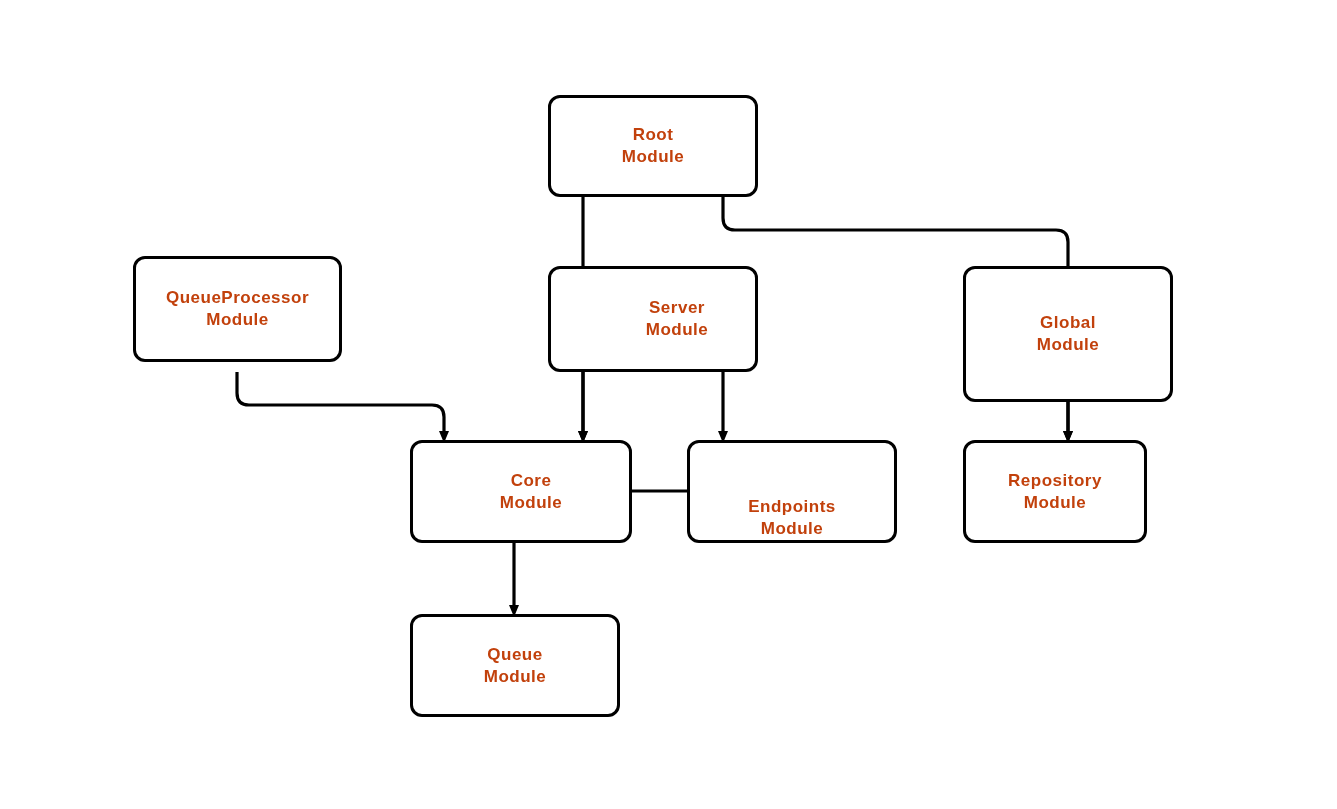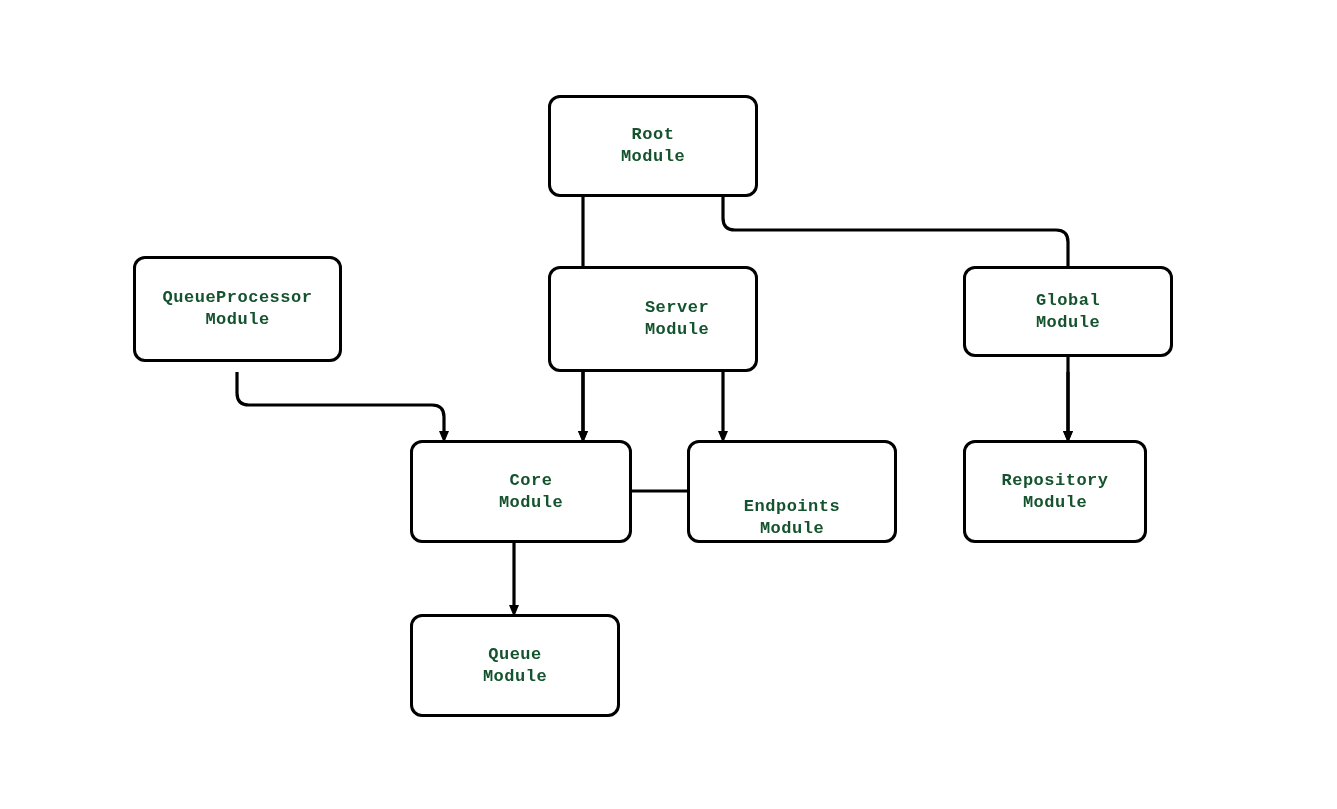--- a/index.html
+++ b/index.html
@@ -29,25 +29,25 @@
     box-sizing: border-box;
     background: #ffffff;
     border: 3px solid #000000;
     border-radius: 12px;
     display: flex;
     align-items: center;
     justify-content: center;
     text-align: center;
   }
   .node-label {
-    font-family: Liberation Mono, monospace;
+    font-family: Liberation Sans, sans-serif;
     font-size: 17px;
     line-height: 22px;
     font-weight: 700;
-    color: #14532d;
+    color: #c2410c;
     letter-spacing: 0.5px;
     white-space: pre;
   }
 </style>
 </head>
 <body>
 
 <div id="diagram-canvas">
 
   <svg id="edge-layer" viewBox="0 0 1337 809">
@@ -74,21 +74,21 @@
 Module</span>
       </div>
       <div class="node" style="left: 133px; top: 256px; width: 209px; height: 106px; background: rgb(255, 255, 255); border-color: rgb(0, 0, 0);">
         <span class="node-label">QueueProcessor
 Module</span>
       </div>
       <div class="node" style="left: 548px; top: 266px; width: 210px; height: 106px; background: rgb(255, 255, 255); border-color: rgb(0, 0, 0); padding-left: 48px;">
         <span class="node-label">Server
 Module</span>
       </div>
-      <div class="node" style="left: 963px; top: 266px; width: 210px; height: 91px; background: rgb(255, 255, 255); border-color: rgb(0, 0, 0);">
+      <div class="node" style="left: 963px; top: 266px; width: 210px; height: 136px; background: rgb(255, 255, 255); border-color: rgb(0, 0, 0);">
         <span class="node-label">Global
 Module</span>
       </div>
       <div class="node" style="left: 410px; top: 440px; width: 222px; height: 103px; background: rgb(255, 255, 255); border-color: rgb(0, 0, 0); padding-left: 20px;">
         <span class="node-label">Core
 Module</span>
       </div>
       <div class="node" style="left: 687px; top: 440px; width: 210px; height: 103px; background: rgb(255, 255, 255); border-color: rgb(0, 0, 0); align-items: flex-end;">
         <span class="node-label">Endpoints
 Module</span>

